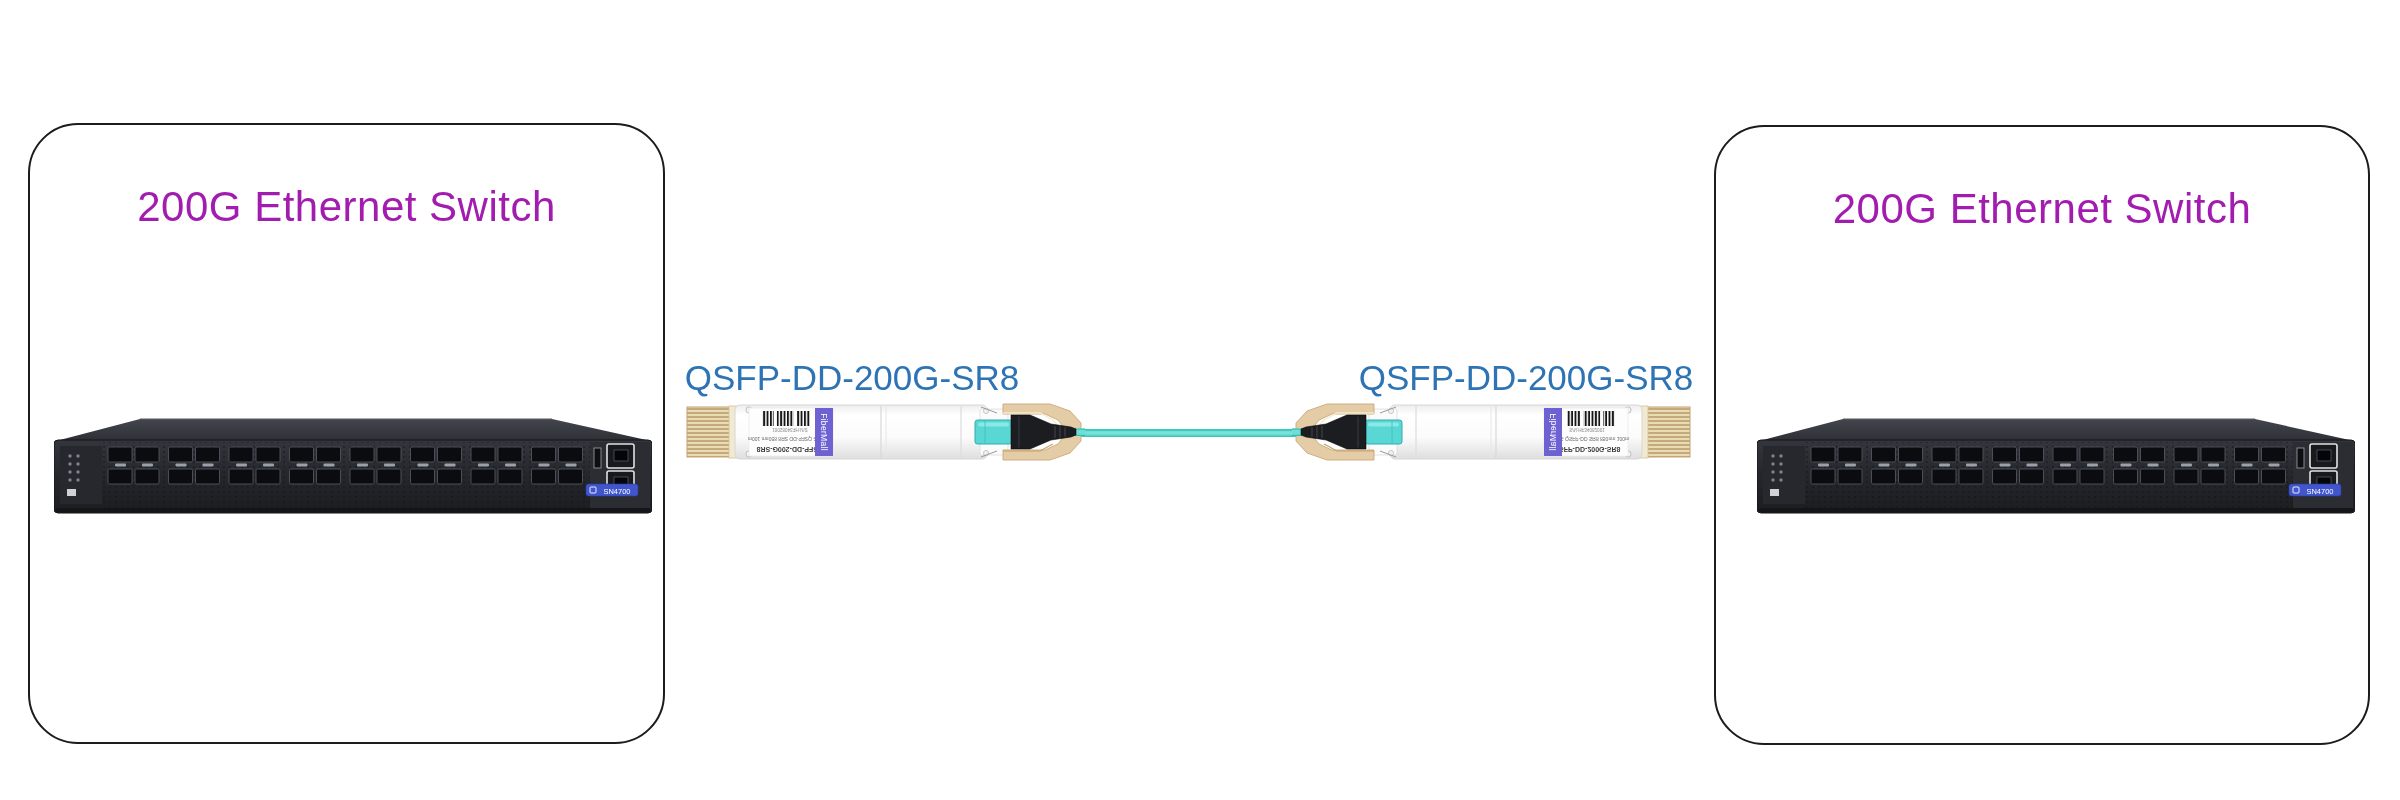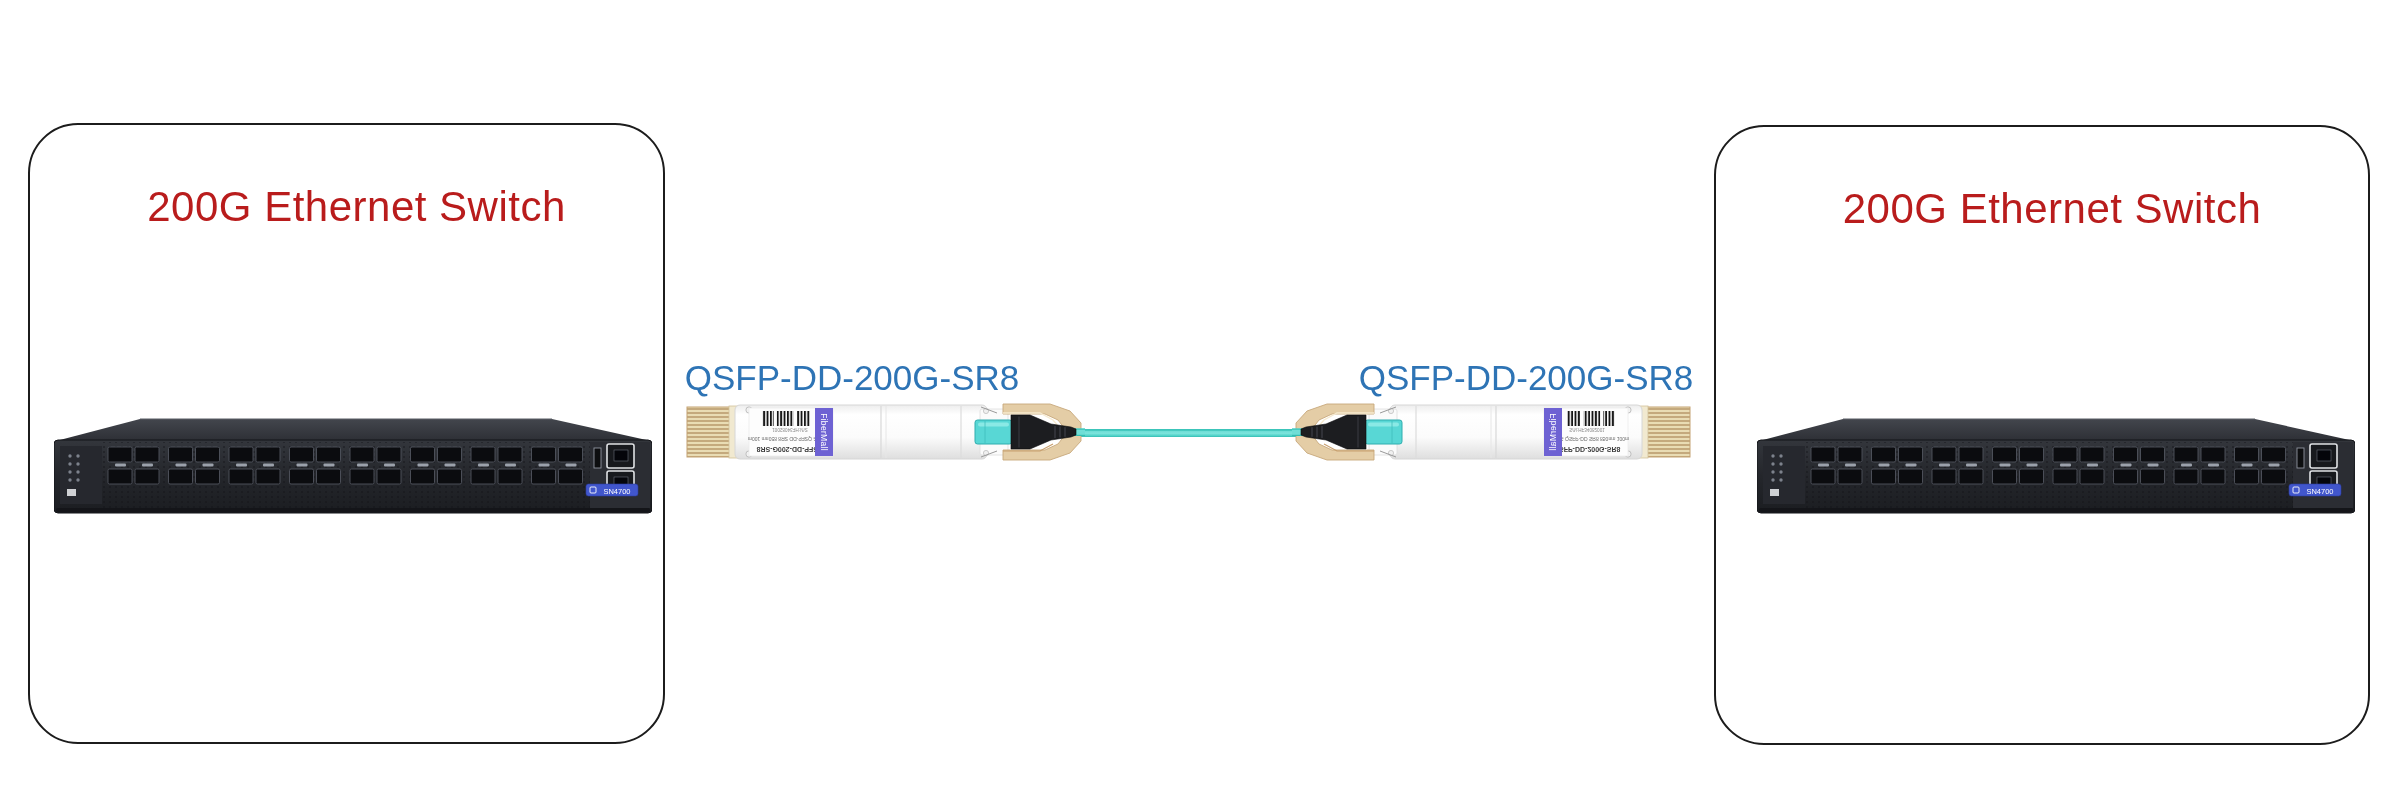--- a/index.html
+++ b/index.html
@@ -1,22 +1,22 @@
 <!DOCTYPE html>
 <html><head>
 <meta charset="utf-8">
 <style>
   html,body{margin:0;padding:0;background:#ffffff;}
   body{width:2400px;height:800px;position:relative;overflow:hidden;
        font-family:"Liberation Sans", sans-serif;}
   .card{position:absolute;background:#ffffff;border:2px solid #1c1c1c;border-radius:50px;box-sizing:border-box;}
   #left-card{left:28px;top:123px;width:637px;height:621px;}
   #right-card{left:1714px;top:125px;width:656px;height:620px;}
-  .card-title{position:absolute;top:58px;left:10px;width:100%;text-align:center;
-              font-size:42px;color:#b91c1c;letter-spacing:0.5px;white-space:nowrap;}
+  .card-title{position:absolute;top:58px;left:0;width:100%;text-align:center;
+              font-size:42px;color:#a21caf;letter-spacing:0.5px;white-space:nowrap;}
   .switch-mount{position:absolute;width:598px;height:100px;}
   #left-card .switch-mount{left:24px;top:290px;}
   #right-card .switch-mount{left:41px;top:288px;}
   .xcvr-label{position:absolute;font-size:35px;color:#2e74b5;text-align:center;white-space:nowrap;}
   #left-xcvr-label{left:683px;top:358px;width:338px;}
   #right-xcvr-label{left:1355px;top:358px;width:342px;}
   .xcvr-mount{position:absolute;top:399px;width:400px;height:66px;}
   #left-xcvr{left:685px;}
   #right-xcvr{left:1292px;transform:scaleX(-1);}
   #fiber-cable{position:absolute;left:1078px;top:429px;width:220px;height:8px;

